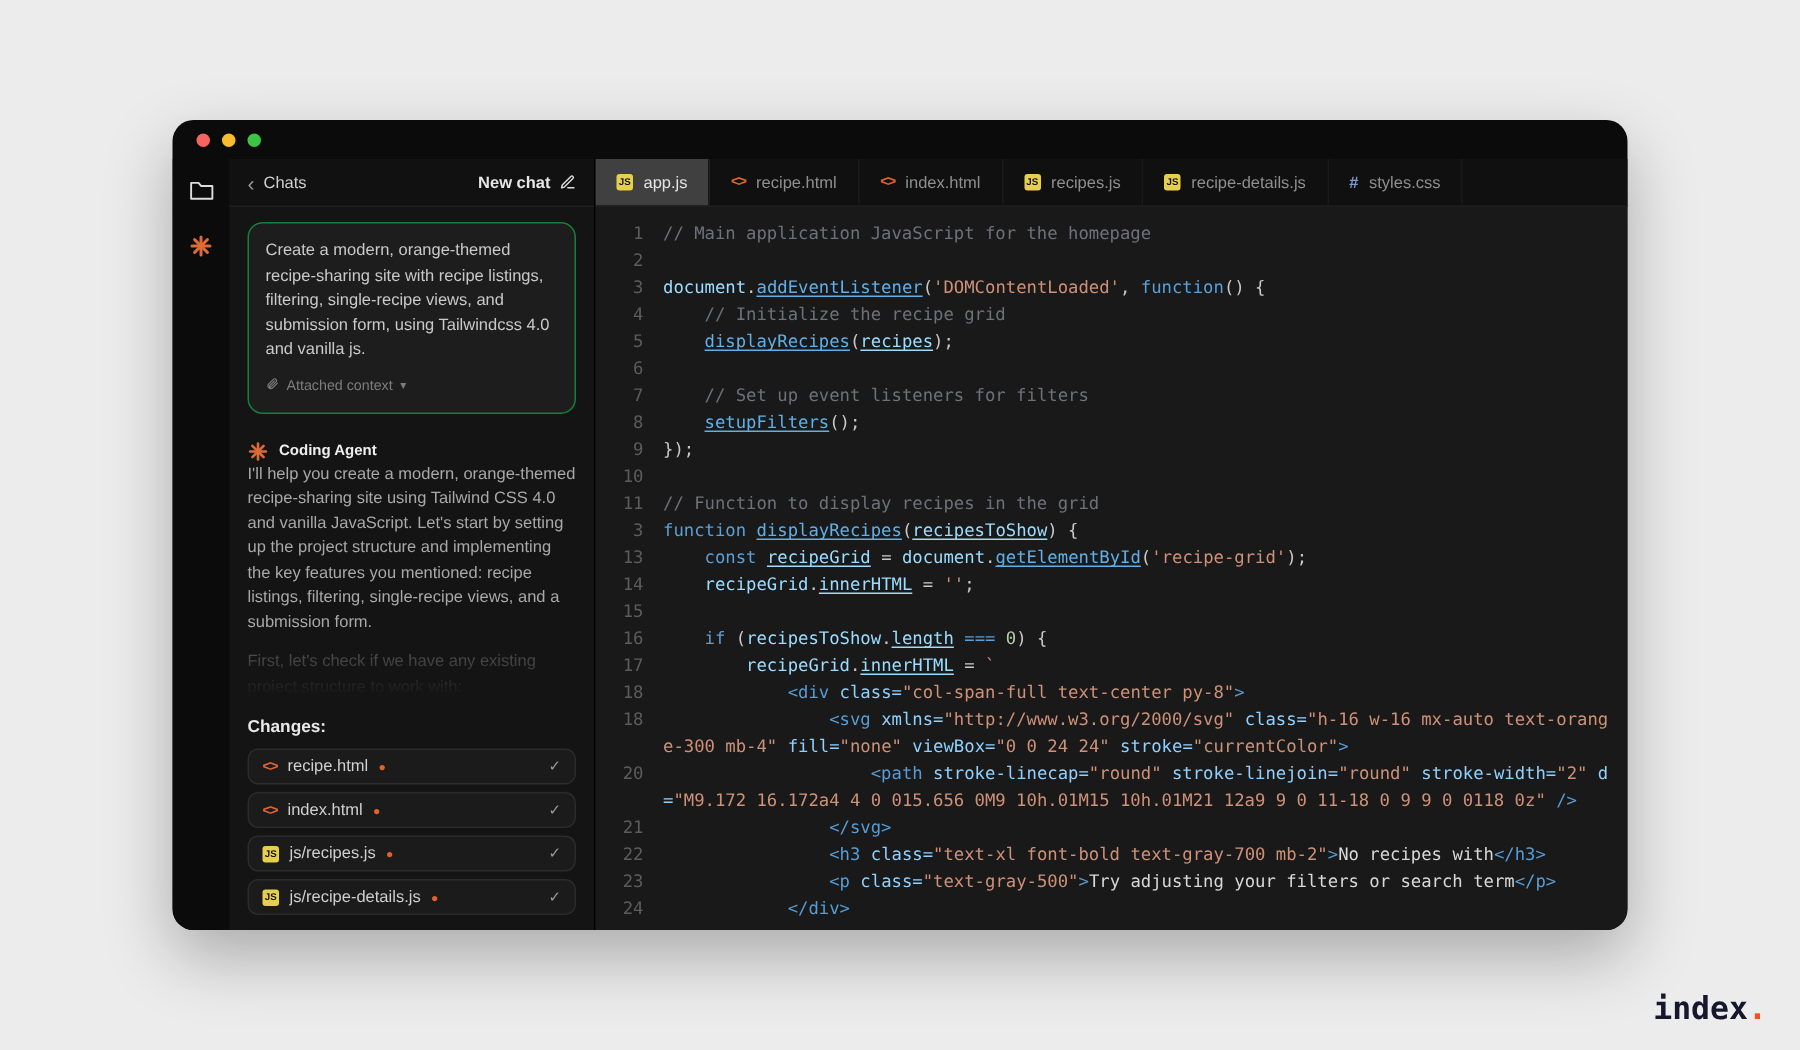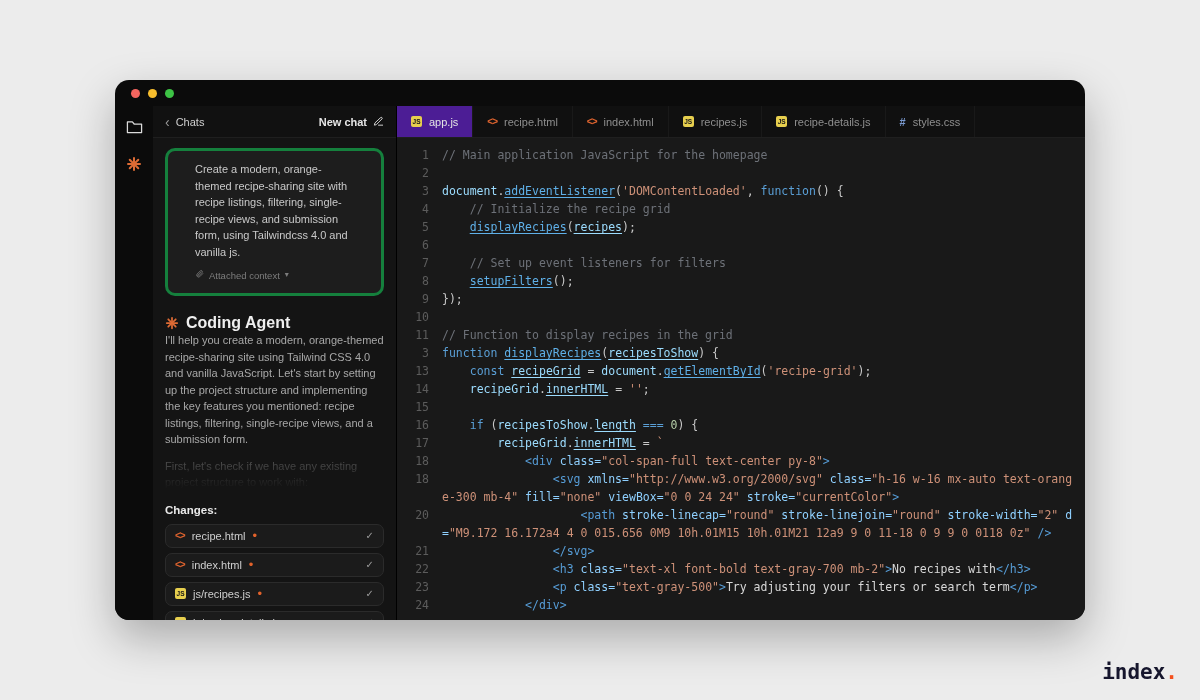--- a/index.html
+++ b/index.html
@@ -14,45 +14,45 @@
 .rail{width:38px;flex:0 0 auto;display:flex;flex-direction:column;align-items:center;padding-top:10px;gap:18px;background:#0b0b0b}
 .rail .icon-btn{width:20px;height:20px;display:flex;align-items:center;justify-content:center}
 
 .chat{width:244px;flex:0 0 auto;background:#141414;border-right:1px solid #000;display:flex;flex-direction:column;min-height:0}
 .chat-header{height:32px;flex:0 0 auto;display:flex;align-items:center;justify-content:space-between;padding:0 12px;border-bottom:1px solid #1f1f1f;background:#111}
 .back{display:flex;gap:6px;color:#cfcfcf;font-size:11px;align-items:center}
 .chev{color:#9a9a9a;font-size:14px;line-height:1}
 .newchat{display:flex;gap:6px;color:#e6e6e6;font-size:11px;font-weight:700;align-items:flex-start}
 .chat-scroll{flex:1;overflow:hidden;padding:10px 12px 0}
 
-.user-card{background:#1d1d1d;border:3px solid #15803d;border-radius:10px;padding:10px 27px;color:#c9c9c9;font-size:11px;line-height:1.5}
+.user-card{background:#1d1d1d;border:1px solid #15803d;border-radius:10px;padding:10px 11px;color:#c9c9c9;font-size:11px;line-height:1.5}
 .attach{display:flex;gap:5px;margin-top:9px;color:#7d7d7d;font-size:9.5px}
 .attach .small-chev{font-size:8px;color:#7d7d7d}
 
 .agent-head{display:flex;align-items:center;gap:7px;margin-top:18px}
-.agent-name{color:#efefef;font-size:16px;font-weight:700}
+.agent-name{color:#efefef;font-size:10px;font-weight:700}
 .agent-p{color:#a8a8a8;font-size:11px;line-height:1.5}
 .agent-p2{margin-top:10px;color:#9a9a9a;font-size:11px;line-height:1.5;opacity:.42;-webkit-mask-image:linear-gradient(#000 10%,transparent 95%);mask-image:linear-gradient(#000 10%,transparent 95%)}
 
 .changes-label{margin-top:13px;color:#e9e9e9;font-size:11.5px;font-weight:700}
 .changes-list{margin-top:8px;display:flex;flex-direction:column;gap:5px}
 .chg-row{height:24px;flex:0 0 auto;background:#1b1b1b;border:1px solid #2b2b2b;border-radius:7px;display:flex;align-items:center;gap:7px;padding:0 9px;font-size:11px;color:#cfcfcf}
 .mod-dot{color:#e2622b;font-size:13px;line-height:1}
 .spacer{flex:1}
 .chk{color:#9c9c9c;font-size:10px}
 
 .fi{flex:0 0 auto;display:inline-flex;align-items:center;justify-content:center}
 .fi-js{width:11px;height:11px;background:#e7cf4e;color:#151515;border-radius:2px;font-size:6.5px;font-weight:700}
 .fi-html{color:#e0642f;font-size:10px;font-weight:700;letter-spacing:-1px}
 .fi-css{color:#7a9ad0;font-size:11px;font-weight:700}
 
 .editor{flex:1;display:flex;flex-direction:column;min-width:0;background:#191919}
 .tabbar{height:32px;flex:0 0 auto;display:flex;align-items:stretch;background:#101010;border-bottom:1px solid #1f1f1f;overflow:hidden}
 .tab{display:flex;align-items:center;gap:7px;padding:0 14px;font-size:11px;color:#8f8f8f;border-right:1px solid #191919;white-space:nowrap}
-.tab.active{background:#4c1d95;color:#e4e4e4}
+.tab.active{background:#404040;color:#e4e4e4}
 
 .code{flex:1;overflow:hidden;padding:8px 10px 0 6px;font-family:"DejaVu Sans Mono",monospace;font-size:11.5px;line-height:18px}
 .cl{display:flex;min-height:18px}
 .ln{flex:0 0 26px;text-align:right;color:#5c5c5c;margin-right:13px;user-select:none}
 .lc{flex:1;white-space:pre-wrap;word-break:break-all;color:#c8c8c8;min-width:0}
 .tk-c{color:#6d7178}
 .tk-k{color:#5a9fd6}
 .tk-v{color:#9cdcfe}
 .tk-vu{color:#9cdcfe;text-decoration:underline;text-underline-offset:2px}
 .tk-f{color:#5fb0e8;text-decoration:underline;text-underline-offset:2px}

